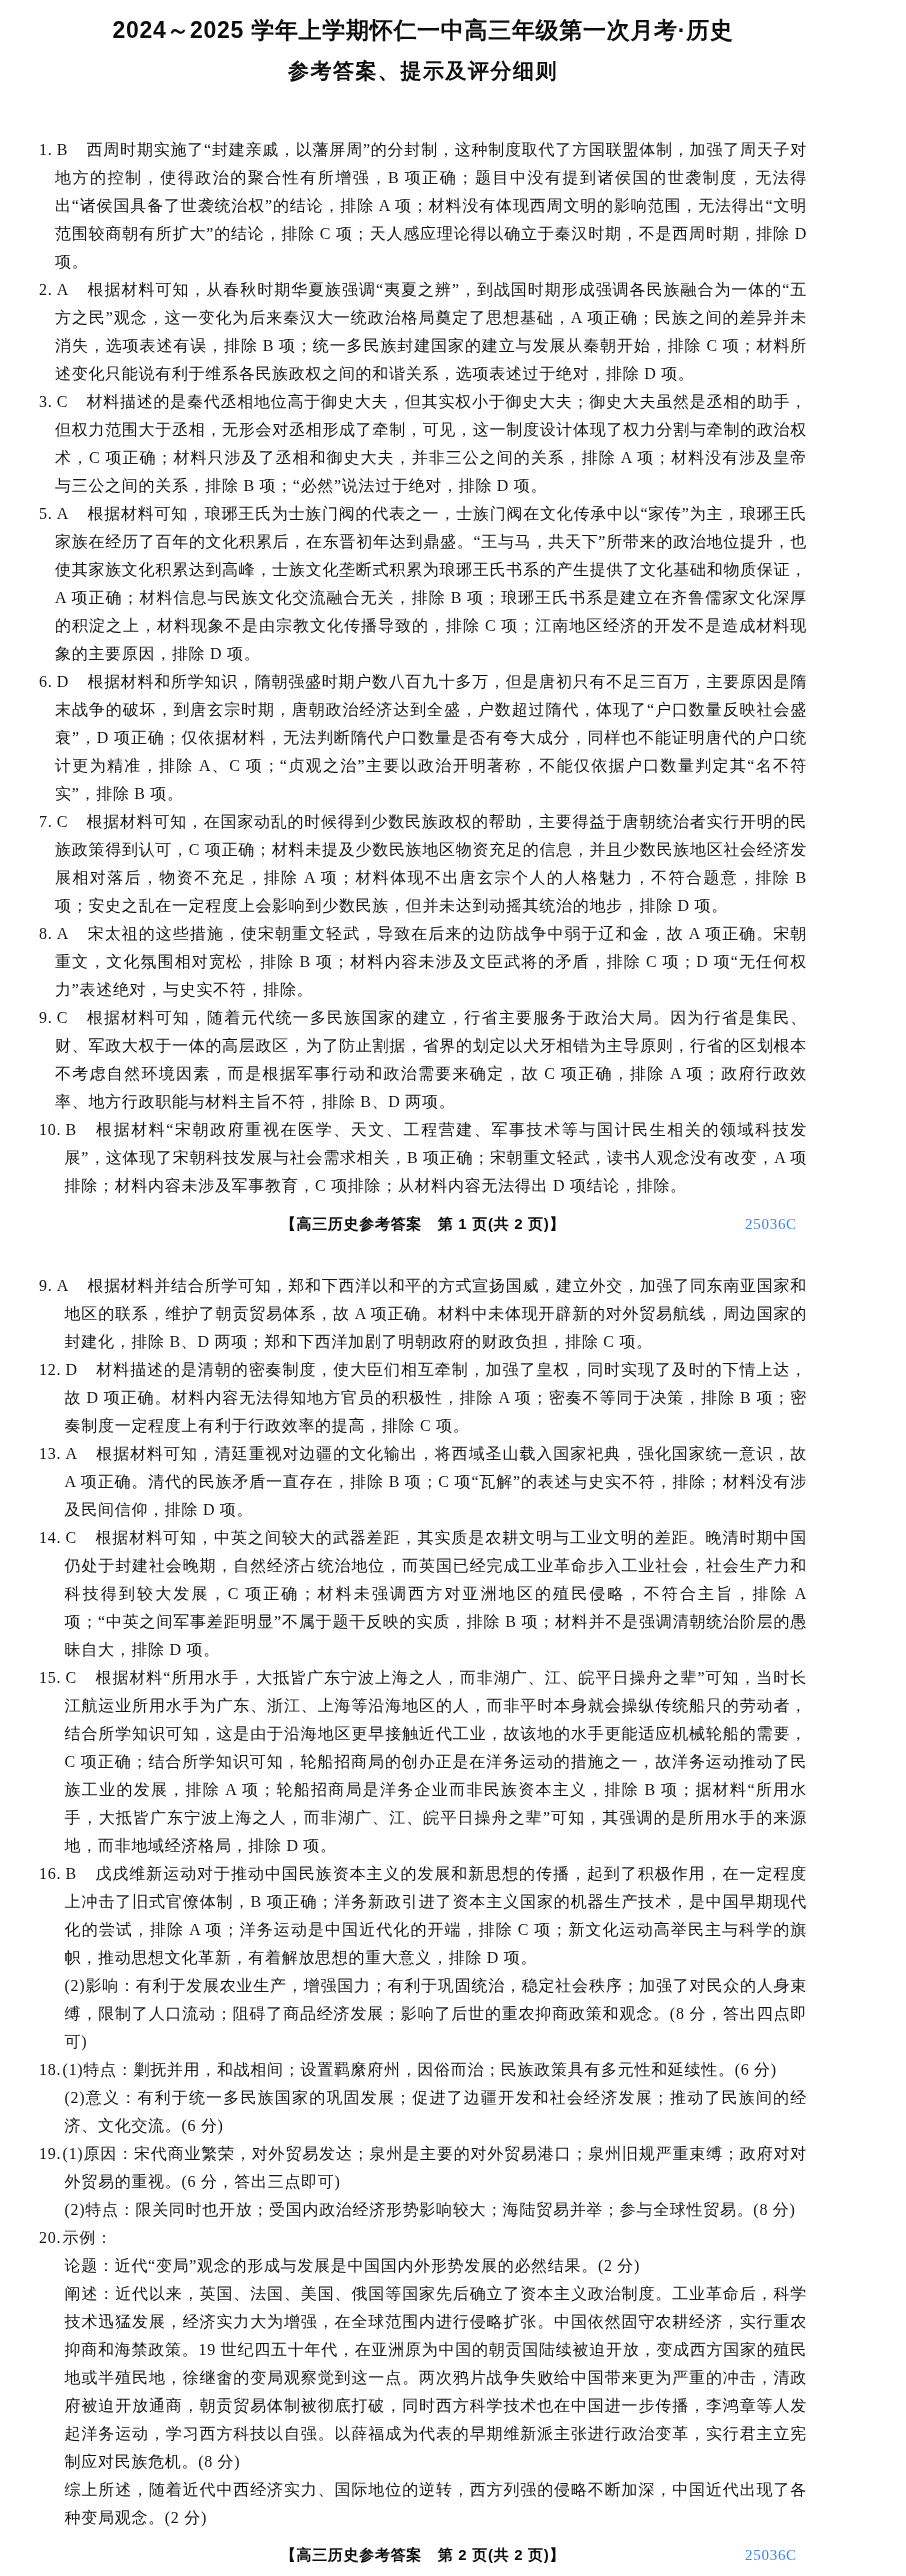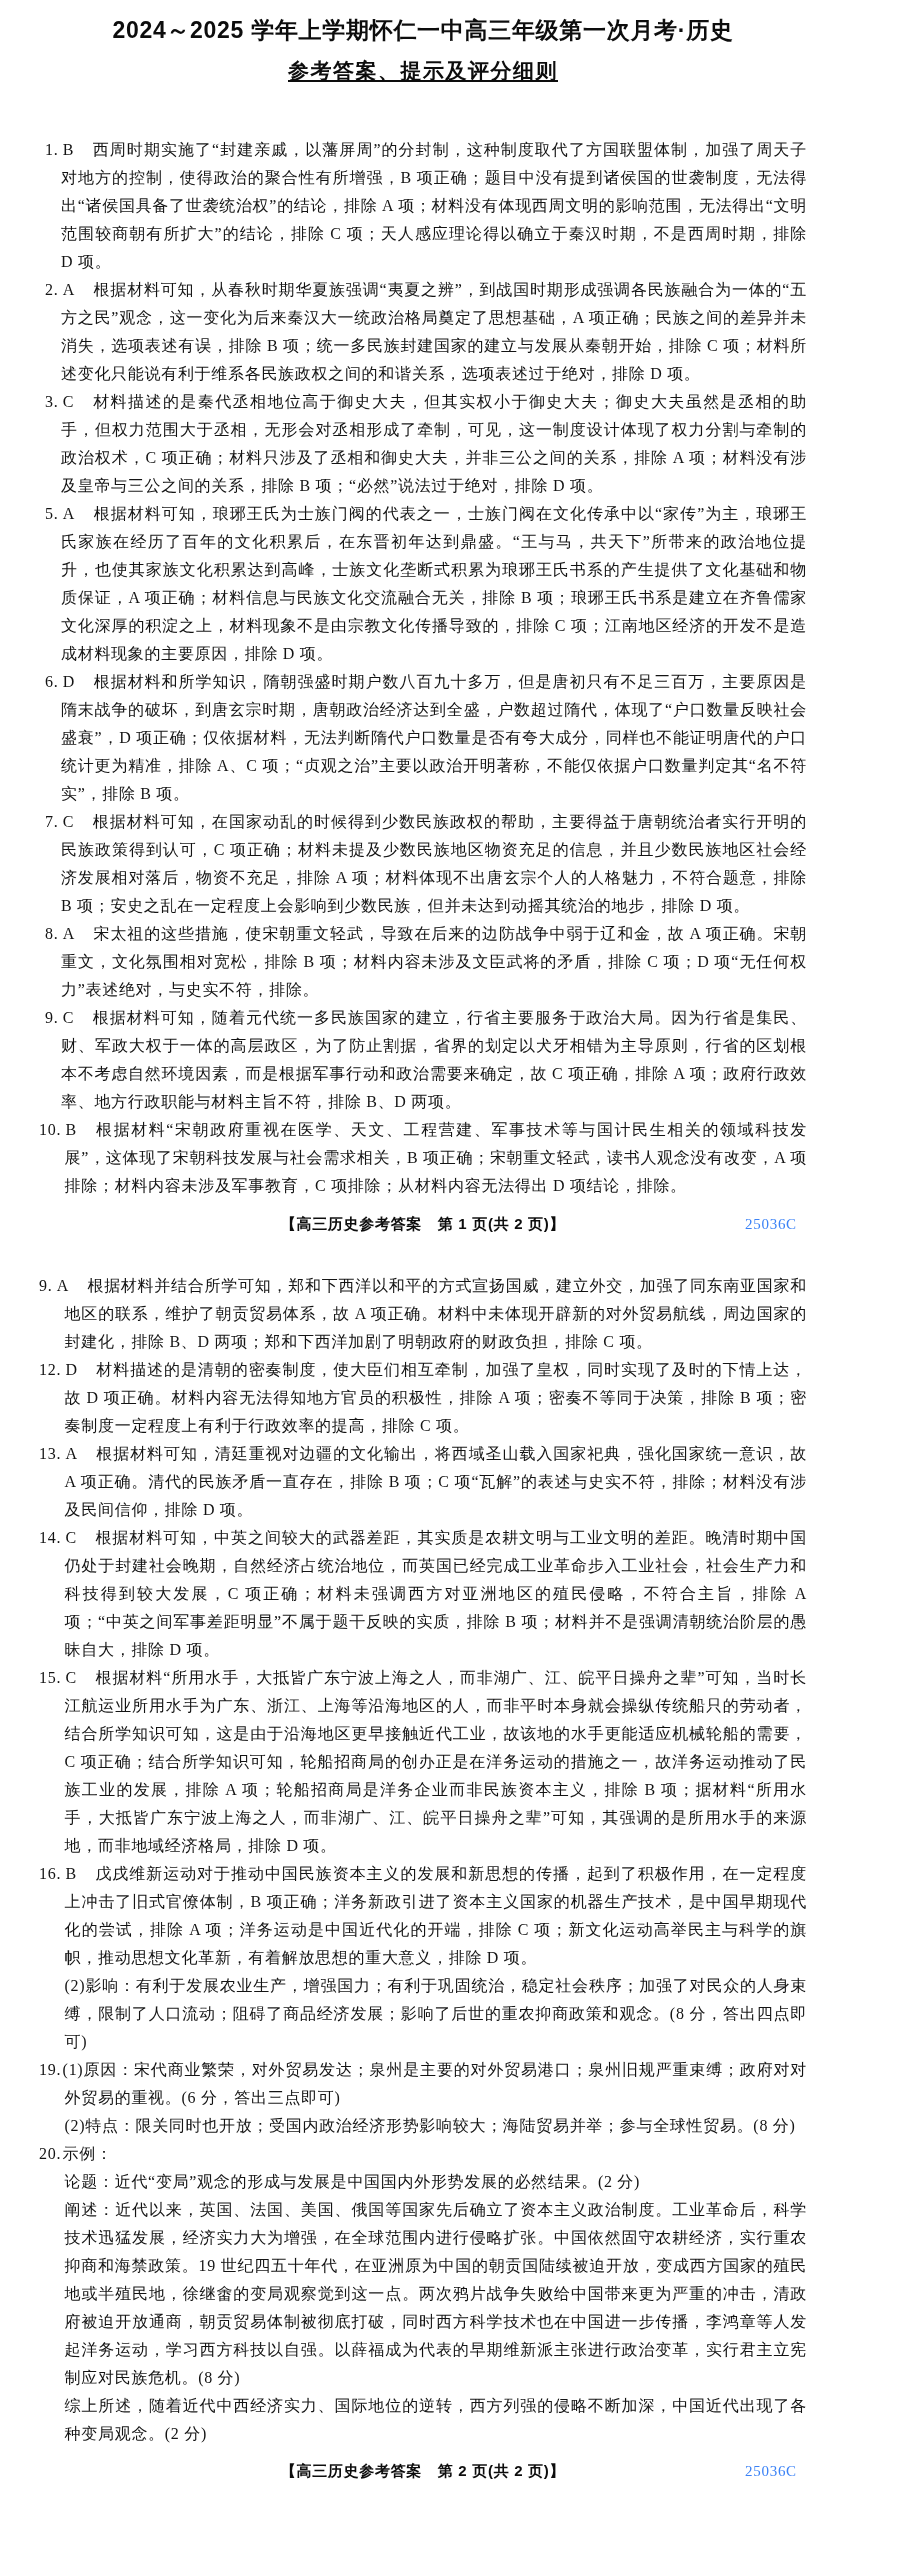--- a/index.html
+++ b/index.html
@@ -27,32 +27,31 @@
     color: #0d0d0d;
   }
   header h2 {
     margin: 11.7px 0 0 0;
     text-align: center;
     font-family: "Liberation Sans", "DejaVu Sans", sans-serif;
     font-weight: 700;
     font-size: 21px;
     letter-spacing: 1.5px;
     color: #0d0d0d;
-    text-decoration: underline;
   }
   main {
     font-size: 16px;
     line-height: 28px;
     text-align: justify;
     letter-spacing: 0.7px;
   }
   #page1 { margin-top: 51px; }
   #page2 { margin-top: 34px; }
   .item { margin: 0; }
-  .item.d1 { padding-left: 16px; margin-left: 6px; }
+  .item.d1 { padding-left: 16px; }
   .item.d2 { padding-left: 25.6px; }
   .item p { margin: 0; }
   .item p.first { }
   .item.d1 p.first { text-indent: -16px; }
   .item.d2 p.first { text-indent: -25.6px; }
   .prefix { white-space: nowrap; }
   .ans { margin-left: 4.4px; }
   .gap-after { margin-right: 18.3px; }
   .gap-small { margin-right: 1.5px; }
   .footer {
@@ -138,20 +137,24 @@
       <div class="item d2">
         <p class="first"><span class="prefix"><span>15.</span><span class="ans gap-after">C</span></span>根据材料“所用水手，大抵皆广东宁波上海之人，而非湖广、江、皖平日操舟之辈”可知，当时长江航运业所用水手为广东、浙江、上海等沿海地区的人，而非平时本身就会操纵传统船只的劳动者，结合所学知识可知，这是由于沿海地区更早接触近代工业，故该地的水手更能适应机械轮船的需要，C 项正确；结合所学知识可知，轮船招商局的创办正是在洋务运动的措施之一，故洋务运动推动了民族工业的发展，排除 A 项；轮船招商局是洋务企业而非民族资本主义，排除 B 项；据材料“所用水手，大抵皆广东宁波上海之人，而非湖广、江、皖平日操舟之辈”可知，其强调的是所用水手的来源地，而非地域经济格局，排除 D 项。</p>
       </div>
       <div class="item d2">
         <p class="first"><span class="prefix"><span>16.</span><span class="ans gap-after">B</span></span>戊戌维新运动对于推动中国民族资本主义的发展和新思想的传播，起到了积极作用，在一定程度上冲击了旧式官僚体制，B 项正确；洋务新政引进了资本主义国家的机器生产技术，是中国早期现代化的尝试，排除 A 项；洋务运动是中国近代化的开端，排除 C 项；新文化运动高举民主与科学的旗帜，推动思想文化革新，有着解放思想的重大意义，排除 D 项。</p>
       </div>
       <div class="item d2">
         <p>(2)影响：有利于发展农业生产，增强国力；有利于巩固统治，稳定社会秩序；加强了对民众的人身束缚，限制了人口流动；阻碍了商品经济发展；影响了后世的重农抑商政策和观念。(8 分，答出四点即可)</p>
       </div>
       <div class="item d2">
+        <p class="first"><span class="prefix"><span class="gap-small">18.</span></span>(1)特点：剿抚并用，和战相间；设置羁縻府州，因俗而治；民族政策具有多元性和延续性。(6 分)</p>
+        <p>(2)意义：有利于统一多民族国家的巩固发展；促进了边疆开发和社会经济发展；推动了民族间的经济、文化交流。(6 分)</p>
+      </div>
+      <div class="item d2">
         <p class="first"><span class="prefix"><span class="gap-small">19.</span></span>(1)原因：宋代商业繁荣，对外贸易发达；泉州是主要的对外贸易港口；泉州旧规严重束缚；政府对对外贸易的重视。(6 分，答出三点即可)</p>
         <p>(2)特点：限关同时也开放；受国内政治经济形势影响较大；海陆贸易并举；参与全球性贸易。(8 分)</p>
       </div>
       <div class="item d2">
         <p class="first"><span class="prefix"><span class="gap-small">20.</span></span>示例：</p>
         <p>论题：近代“变局”观念的形成与发展是中国国内外形势发展的必然结果。(2 分)</p>
         <p>阐述：近代以来，英国、法国、美国、俄国等国家先后确立了资本主义政治制度。工业革命后，科学技术迅猛发展，经济实力大为增强，在全球范围内进行侵略扩张。中国依然固守农耕经济，实行重农抑商和海禁政策。19 世纪四五十年代，在亚洲原为中国的朝贡国陆续被迫开放，变成西方国家的殖民地或半殖民地，徐继畬的变局观察觉到这一点。两次鸦片战争失败给中国带来更为严重的冲击，清政府被迫开放通商，朝贡贸易体制被彻底打破，同时西方科学技术也在中国进一步传播，李鸿章等人发起洋务运动，学习西方科技以自强。以薛福成为代表的早期维新派主张进行政治变革，实行君主立宪制应对民族危机。(8 分)</p>
         <p>综上所述，随着近代中西经济实力、国际地位的逆转，西方列强的侵略不断加深，中国近代出现了各种变局观念。(2 分)</p>
       </div>
     </main>

